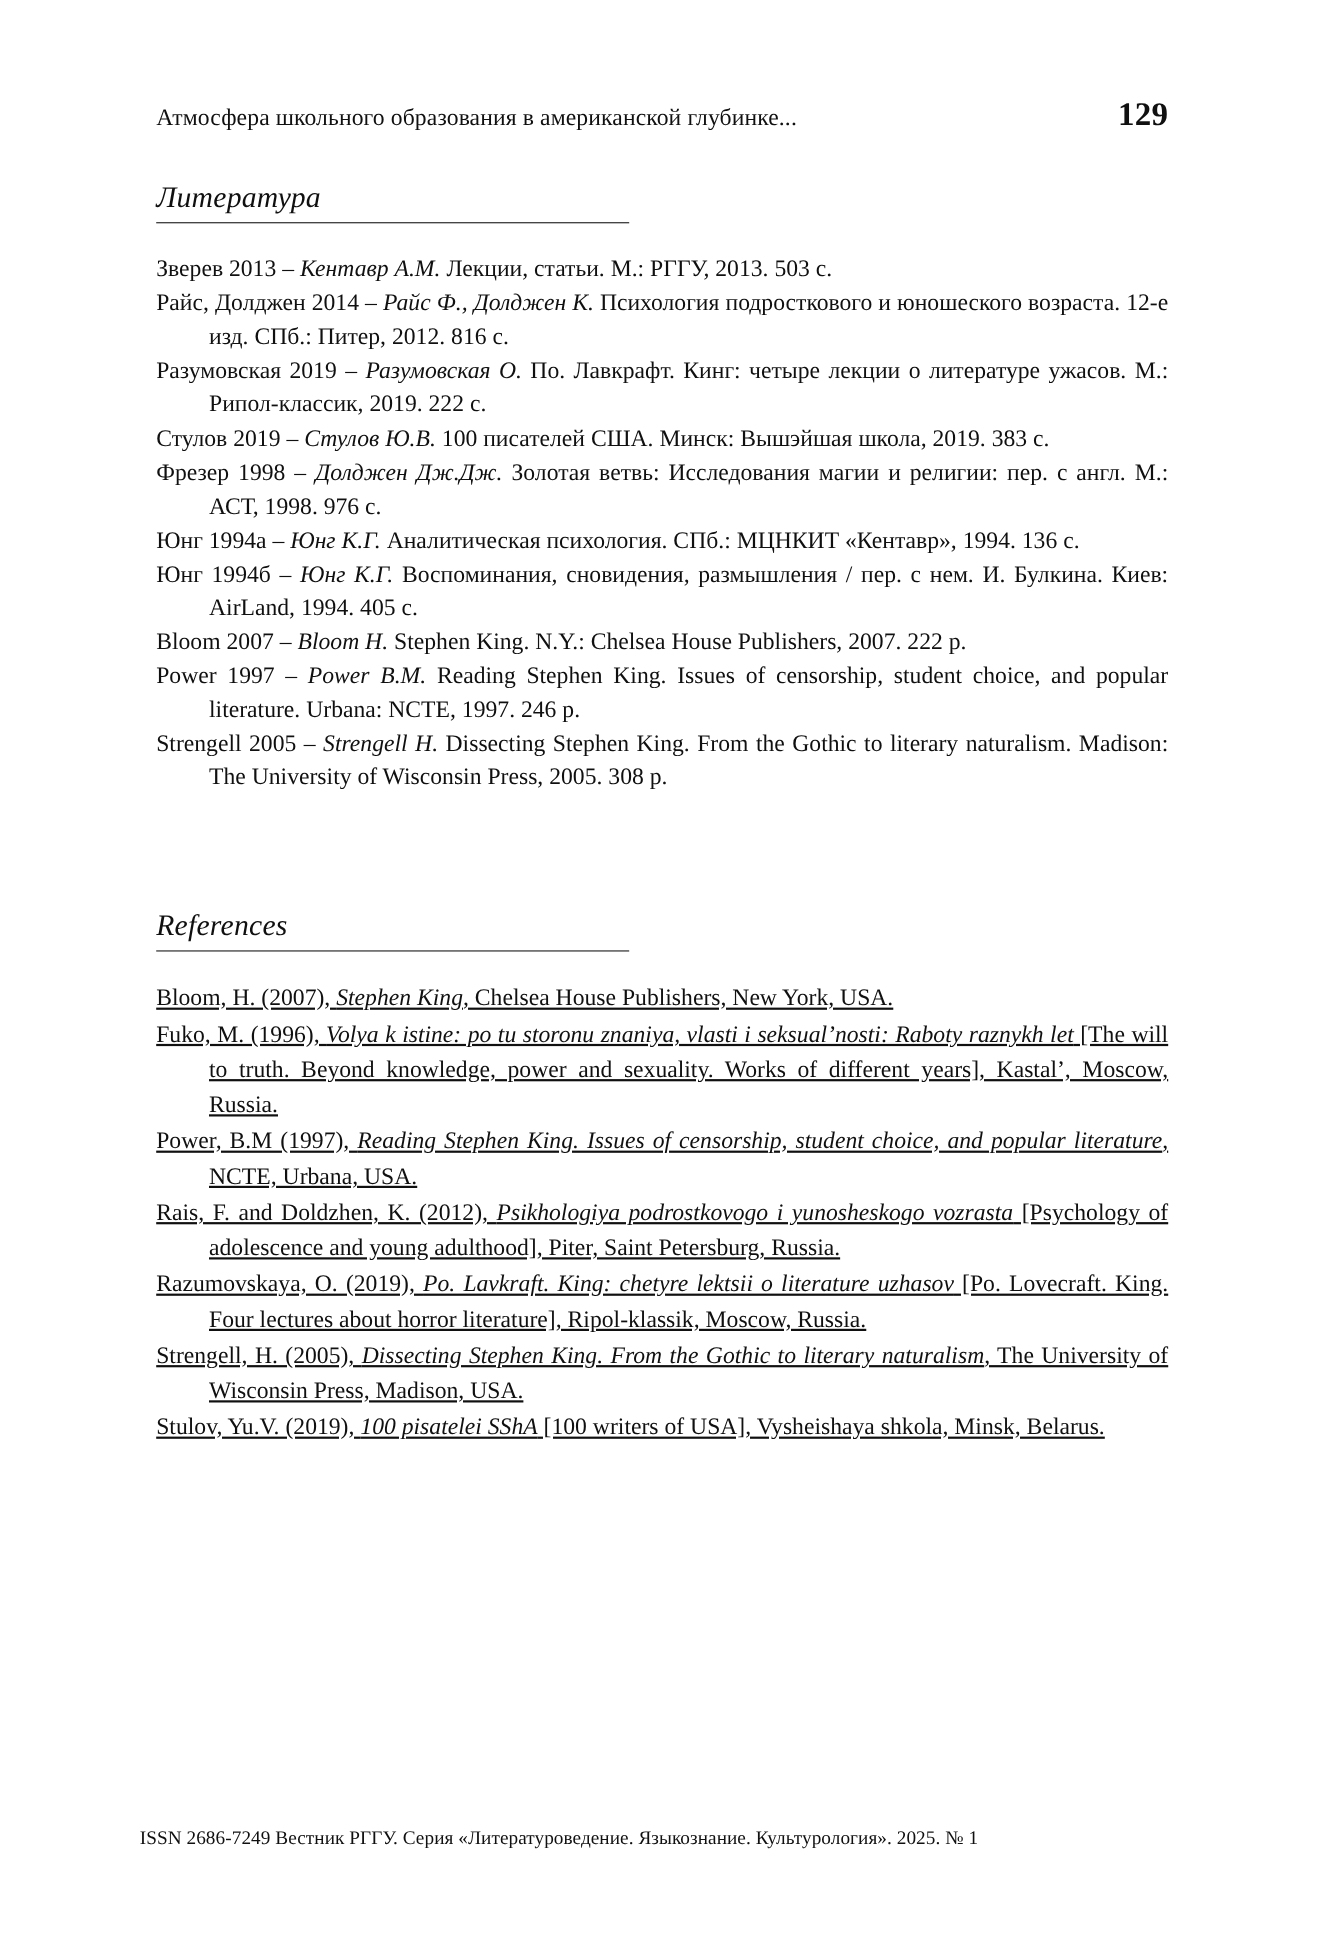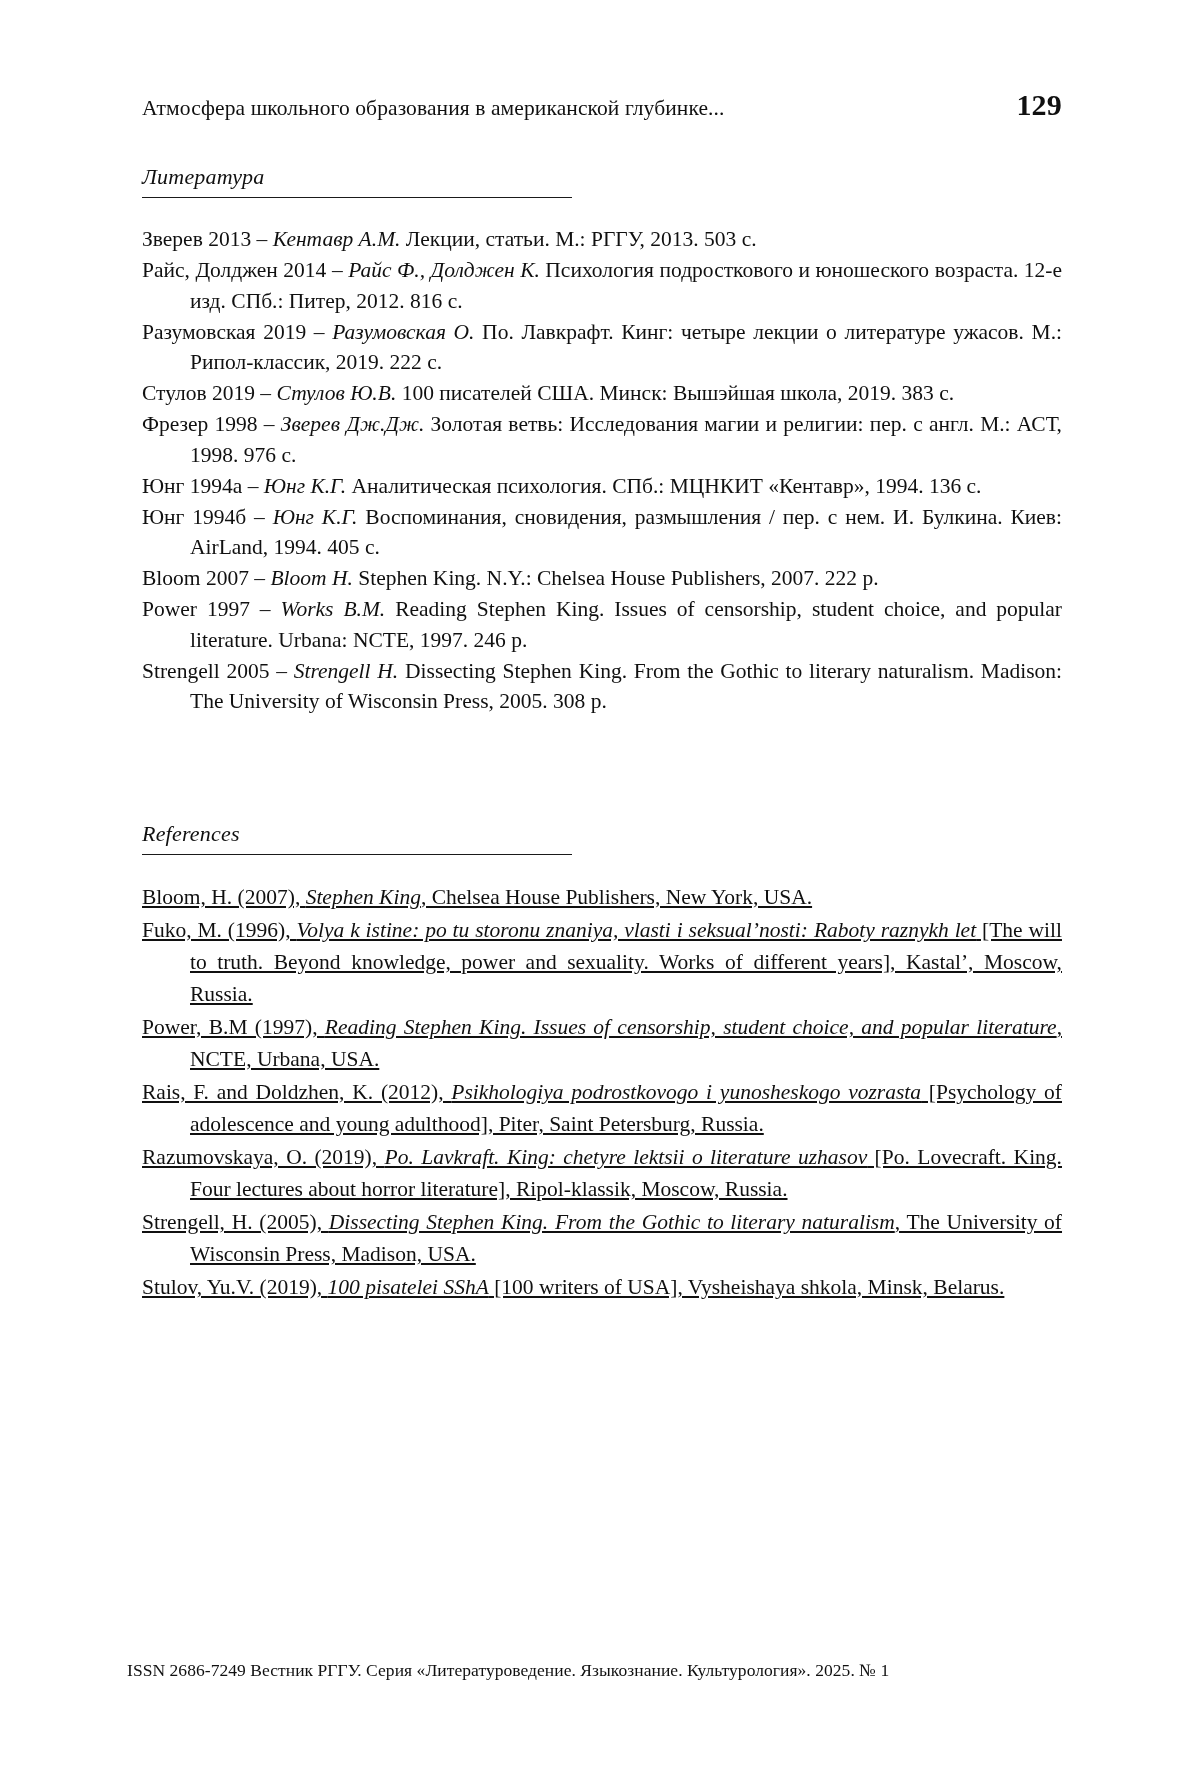--- a/index.html
+++ b/index.html
@@ -43,21 +43,21 @@
     letter-spacing: 0.2px;
     font-weight: bold;
   }
   
   .section-head {
     margin-top: 42px;
     width: 430px;
   }
   .section-head .title {
     font-style: italic;
-    font-size: 22px;
+    font-size: 27px;
     letter-spacing: 0.2px;
     padding-bottom: 7px;
     margin-top: 36px;
   }
   .section-head .rule {
     border-bottom: 1.6px solid #1a1a1a;
     width: 430px;
   }
   
   .biblist {
@@ -116,25 +116,25 @@
     <div class="section-head">
       <div class="title">Литература</div>
       <div class="rule"></div>
     </div>
 
     <div class="biblist">
         <div class="bibitem">Зверев 2013 – <i>Кентавр А.М.</i> Лекции, статьи. М.: РГГУ, 2013. 503 с.</div>
         <div class="bibitem">Райс, Долджен 2014 – <i>Райс Ф., Долджен К.</i> Психология подросткового и юношеского возраста. 12-е изд. СПб.: Питер, 2012. 816 с.</div>
         <div class="bibitem">Разумовская 2019 – <i>Разумовская О.</i> По. Лавкрафт. Кинг: четыре лекции о литературе ужасов. М.: Рипол-классик, 2019. 222 с.</div>
         <div class="bibitem">Стулов 2019 – <i>Стулов Ю.В.</i> 100 писателей США. Минск: Вышэйшая школа, 2019. 383 с.</div>
-        <div class="bibitem">Фрезер 1998 – <i>Зверев Дж.Дж.</i> Золотая ветвь: Исследования магии и религии: пер. с англ. М.: АСТ, 1998. 976 с.</div>
+        <div class="bibitem">Фрезер 1998 – <i>Долджен Дж.Дж.</i> Золотая ветвь: Исследования магии и религии: пер. с англ. М.: АСТ, 1998. 976 с.</div>
         <div class="bibitem">Юнг 1994а – <i>Юнг К.Г.</i> Аналитическая психология. СПб.: МЦНКИТ «Кентавр», 1994. 136 с.</div>
         <div class="bibitem">Юнг 1994б – <i>Юнг К.Г.</i> Воспоминания, сновидения, размышления / пер. с нем. И. Булкина. Киев: AirLand, 1994. 405 с.</div>
         <div class="bibitem">Bloom 2007 – <i>Bloom H.</i> Stephen King. N.Y.: Chelsea House Publishers, 2007. 222 p.</div>
-        <div class="bibitem">Power 1997 – <i>Works B.M.</i> Reading Stephen King. Issues of censorship, student choice, and popular literature. Urbana: NCTE, 1997. 246 p.</div>
+        <div class="bibitem">Power 1997 – <i>Power B.M.</i> Reading Stephen King. Issues of censorship, student choice, and popular literature. Urbana: NCTE, 1997. 246 p.</div>
         <div class="bibitem">Strengell 2005 – <i>Strengell H.</i> Dissecting Stephen King. From the Gothic to literary naturalism. Madison: The University of Wisconsin Press, 2005. 308 p.</div>
       </div>
 
     <div class="gap-block"></div>
 
     <div class="section-head">
       <div class="title">References</div>
       <div class="rule"></div>
     </div>
 

